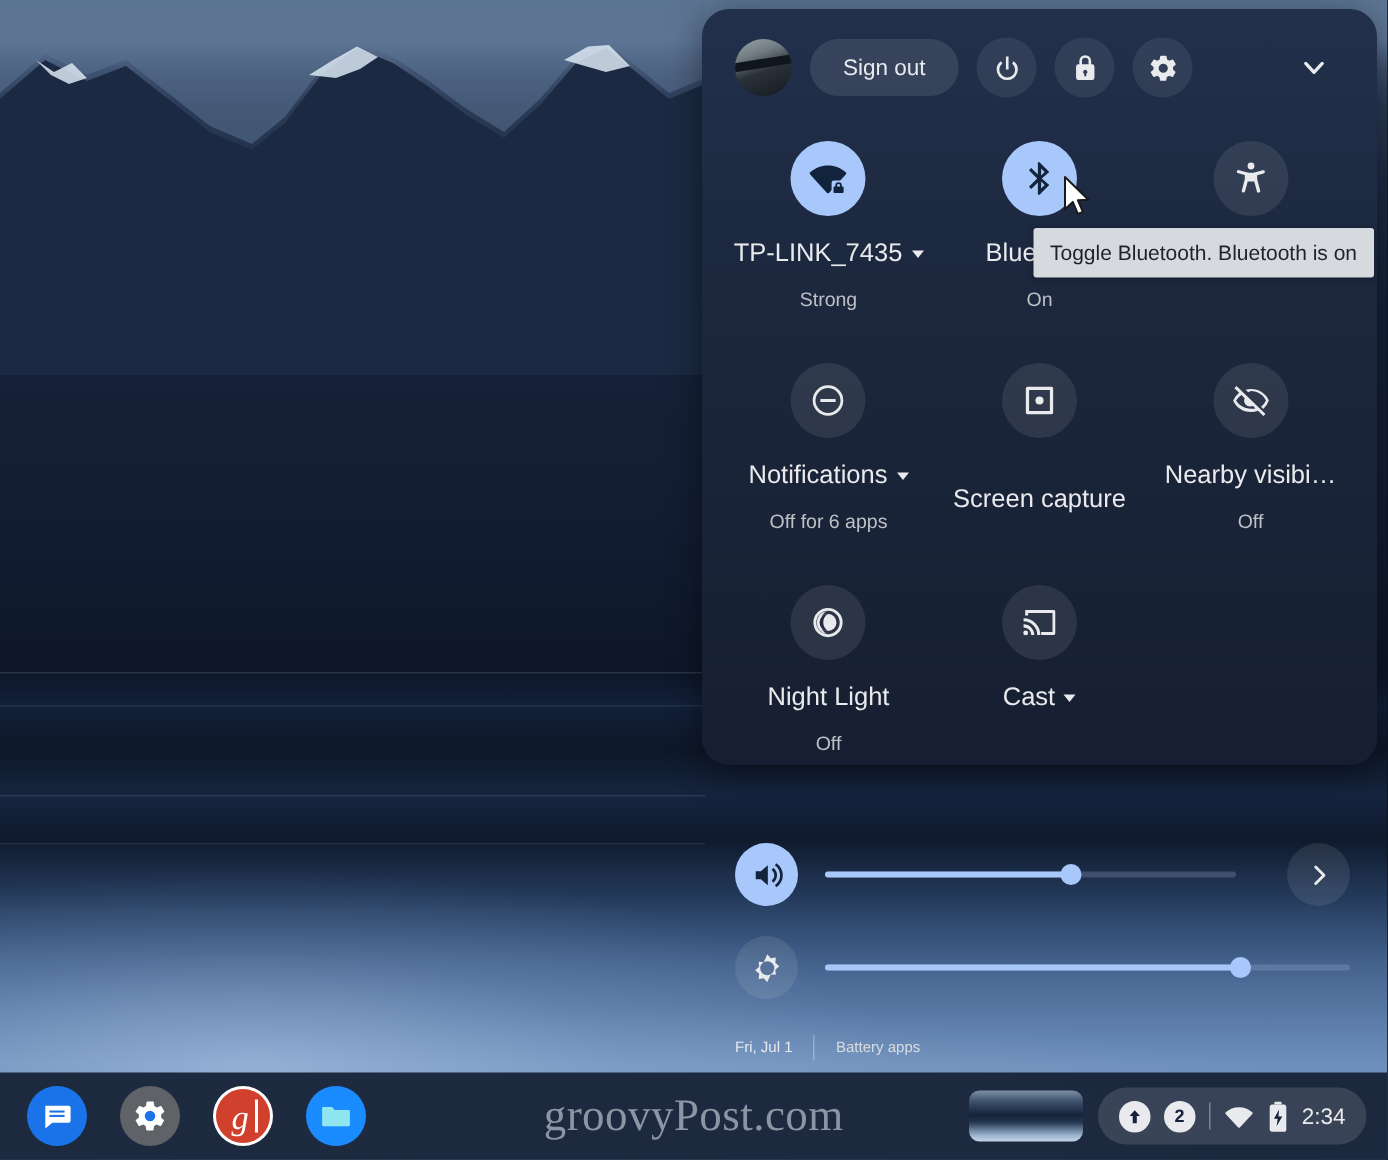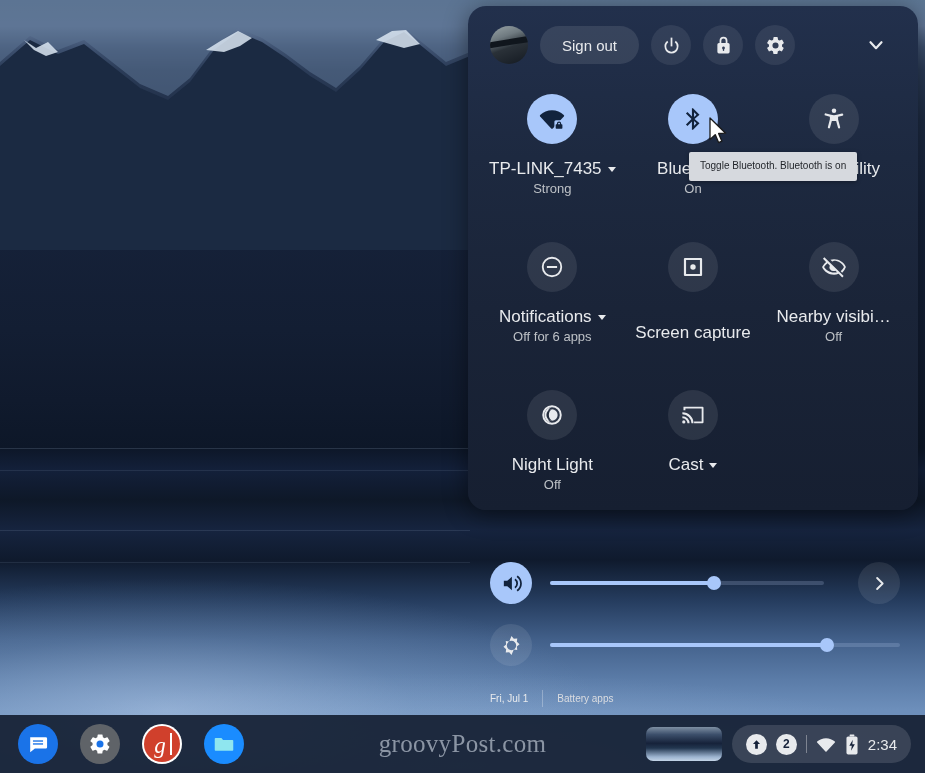--- a/index.html
+++ b/index.html
@@ -123,21 +123,21 @@
   .tile-circle.on svg .fg { fill: #12233c; }
   .tile-label {
     font-size: 17px; color: #e8eaed;
     line-height: 1.33; text-align: center;
     max-width: 132px;
     display: flex; align-items: center; gap: 6px;
     white-space: nowrap;
   }
   .tile-label.two-line { display: block; white-space: normal; margin-top: 16px; }
   .tile-sub {
-    font-size: 13px; color: #bdc1c6; margin-top: 0; text-align: center;
+    font-size: 13px; color: #bdc1c6; margin-top: 11px; text-align: center;
   }
   .caret {
     width: 0; height: 0; display: inline-block;
     border-left: 4.5px solid transparent;
     border-right: 4.5px solid transparent;
     border-top: 5px solid #e8eaed;
     flex: 0 0 auto;
   }
 
   
@@ -183,21 +183,21 @@
     font-size: 10px; color: #e8eaed;
   }
   #footer-divider { width: 1px; height: 17px; background: rgba(255,255,255,0.28); }
   #battery-text { color: #dadce0; }
 
   
   #bt-tooltip {
     position: absolute;
     left: 221px; top: 146px;
     background: #d6d9de; color: #1f2227;
-    font-size: 10px; line-height: 1;
+    font-size: 14px; line-height: 1;
     padding: 9px 11px 10px 11px;
     border-radius: 2px;
     white-space: nowrap;
     box-shadow: 0 1px 4px rgba(0,0,0,0.35);
     z-index: 40;
   }
 
   
   #cursor { position: absolute; left: 708px; top: 117px; z-index: 50; }
 
@@ -214,21 +214,21 @@
     display: flex; align-items: center; justify-content: center;
     cursor: pointer; flex: 0 0 auto;
   }
   #app-messages { background: #1a73e8; }
   #app-settings { background: #5f6368; }
   #app-groovypost { background: #ffffff; }
   #app-files { background: #1a8cff; }
   #watermark {
     position: absolute; left: 0; right: 0; text-align: center;
     font-family: "Liberation Serif", serif;
-    font-size: 25px; color: #b6bfcc; opacity: 0.72;
+    font-size: 30px; color: #b6bfcc; opacity: 0.72;
     pointer-events: none; letter-spacing: 0.3px;
   }
   #shelf-right {
     margin-left: auto; display: flex; align-items: center;
     gap: 10px; padding-right: 14px; z-index: 2;
   }
   #window-preview {
     width: 76px; height: 34px; border-radius: 7px;
     background: linear-gradient(to bottom, #7e8fa3 0%, #3c4f6b 22%, #16223a 48%, #22364f 62%, #9db4d0 88%, #c3d4e6 100%);
     cursor: pointer;

